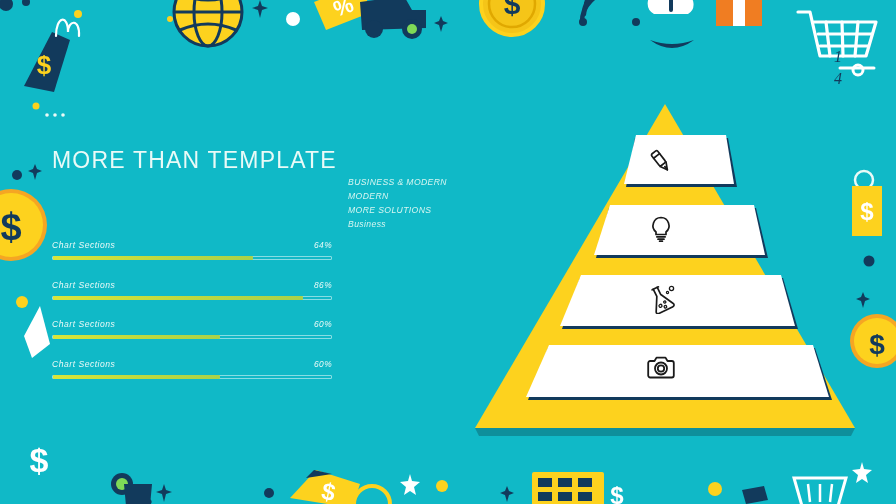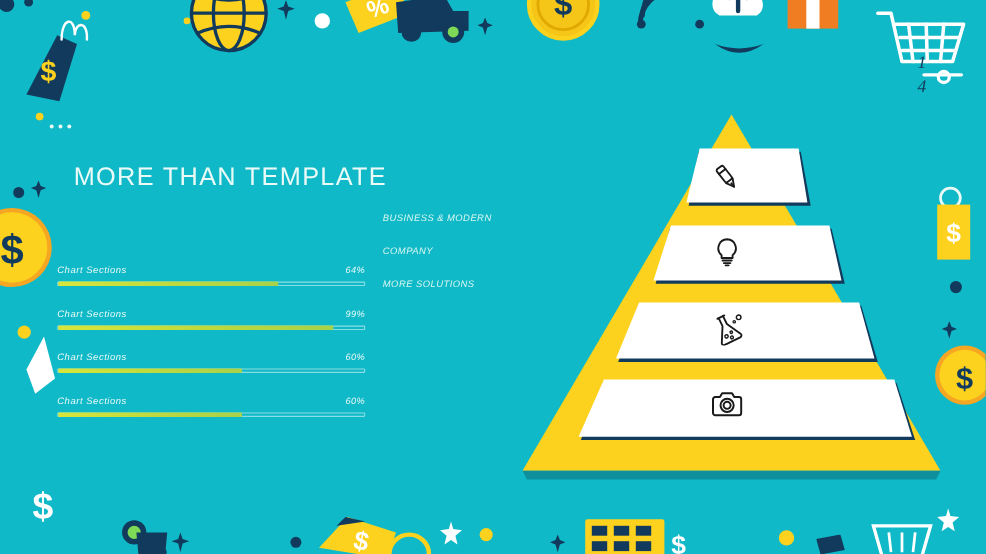--- a/index.html
+++ b/index.html
@@ -11,39 +11,39 @@
     position:relative;
   }
   .slide{position:absolute;inset:0;overflow:hidden;}
 
   
   .decor{position:absolute;inset:0;pointer-events:none;}
   .decor svg{position:absolute;}
 
   
   .left-col{
-    position:absolute;left:52px;top:148px;width:290px;margin-left:15px;
+    position:absolute;left:52px;top:148px;width:290px;
   }
   .title-main{
     font-size:23px;letter-spacing:1.2px;color:#e9faf7;
     font-weight:400;line-height:1.1;margin:0 0 7px 0;
     white-space:nowrap;
   }
   .title-sub{
     font-size:22px;color:#ffffff;font-weight:bold;
     letter-spacing:1px;margin:0;line-height:1.15;white-space:nowrap;
   }
 
   
   .caption-block{
     position:absolute;left:348px;top:176px;width:130px;
     color:#d6f6f1;font-size:8.6px;line-height:1.62;
     font-style:italic;letter-spacing:.4px;
   }
-  .caption-block div{white-space:nowrap;margin-top:16px;}
+  .caption-block div{white-space:nowrap;}
 
   
   .bars{position:absolute;left:52px;top:240px;width:280px;}
   .bar-row{margin-bottom:19.5px;}
   .bar-head{
     display:flex;justify-content:space-between;align-items:flex-end;
     margin-bottom:6px;
   }
   .bar-label{
     color:#eafaf7;font-size:8.6px;font-style:italic;letter-spacing:.5px;
@@ -282,40 +282,41 @@
       <path d="M10 0 L12 7 L20 8 L14 13 L16 21 L10 17 L4 21 L6 13 L0 8 L8 7 Z" fill="#ffffff"></path>
     </svg>
   </div>
 
   <div class="left-col">
     <h1 class="title-main">MORE THAN TEMPLATE</h1>
   </div>
 
   <div class="caption-block">
     <div>BUSINESS &amp; MODERN</div>
-    <div>COMPANY</div>
+    <div>MODERN</div>
     <div>MORE SOLUTIONS</div>
+    <div>Business</div>
   </div>
 
   <div class="bars">
 
     <div class="bar-row">
       <div class="bar-head">
         <span class="bar-label">Chart Sections</span>
         <span class="bar-pct">64%</span>
       </div>
       <div class="bar-track">
         <div class="bar-fill" style="width: 72%;"></div>
       </div>
     </div>
 
     <div class="bar-row">
       <div class="bar-head">
         <span class="bar-label">Chart Sections</span>
-        <span class="bar-pct">99%</span>
+        <span class="bar-pct">86%</span>
       </div>
       <div class="bar-track">
         <div class="bar-fill" style="width: 90%;"></div>
       </div>
     </div>
 
     <div class="bar-row">
       <div class="bar-head">
         <span class="bar-label">Chart Sections</span>
         <span class="bar-pct">60%</span>

